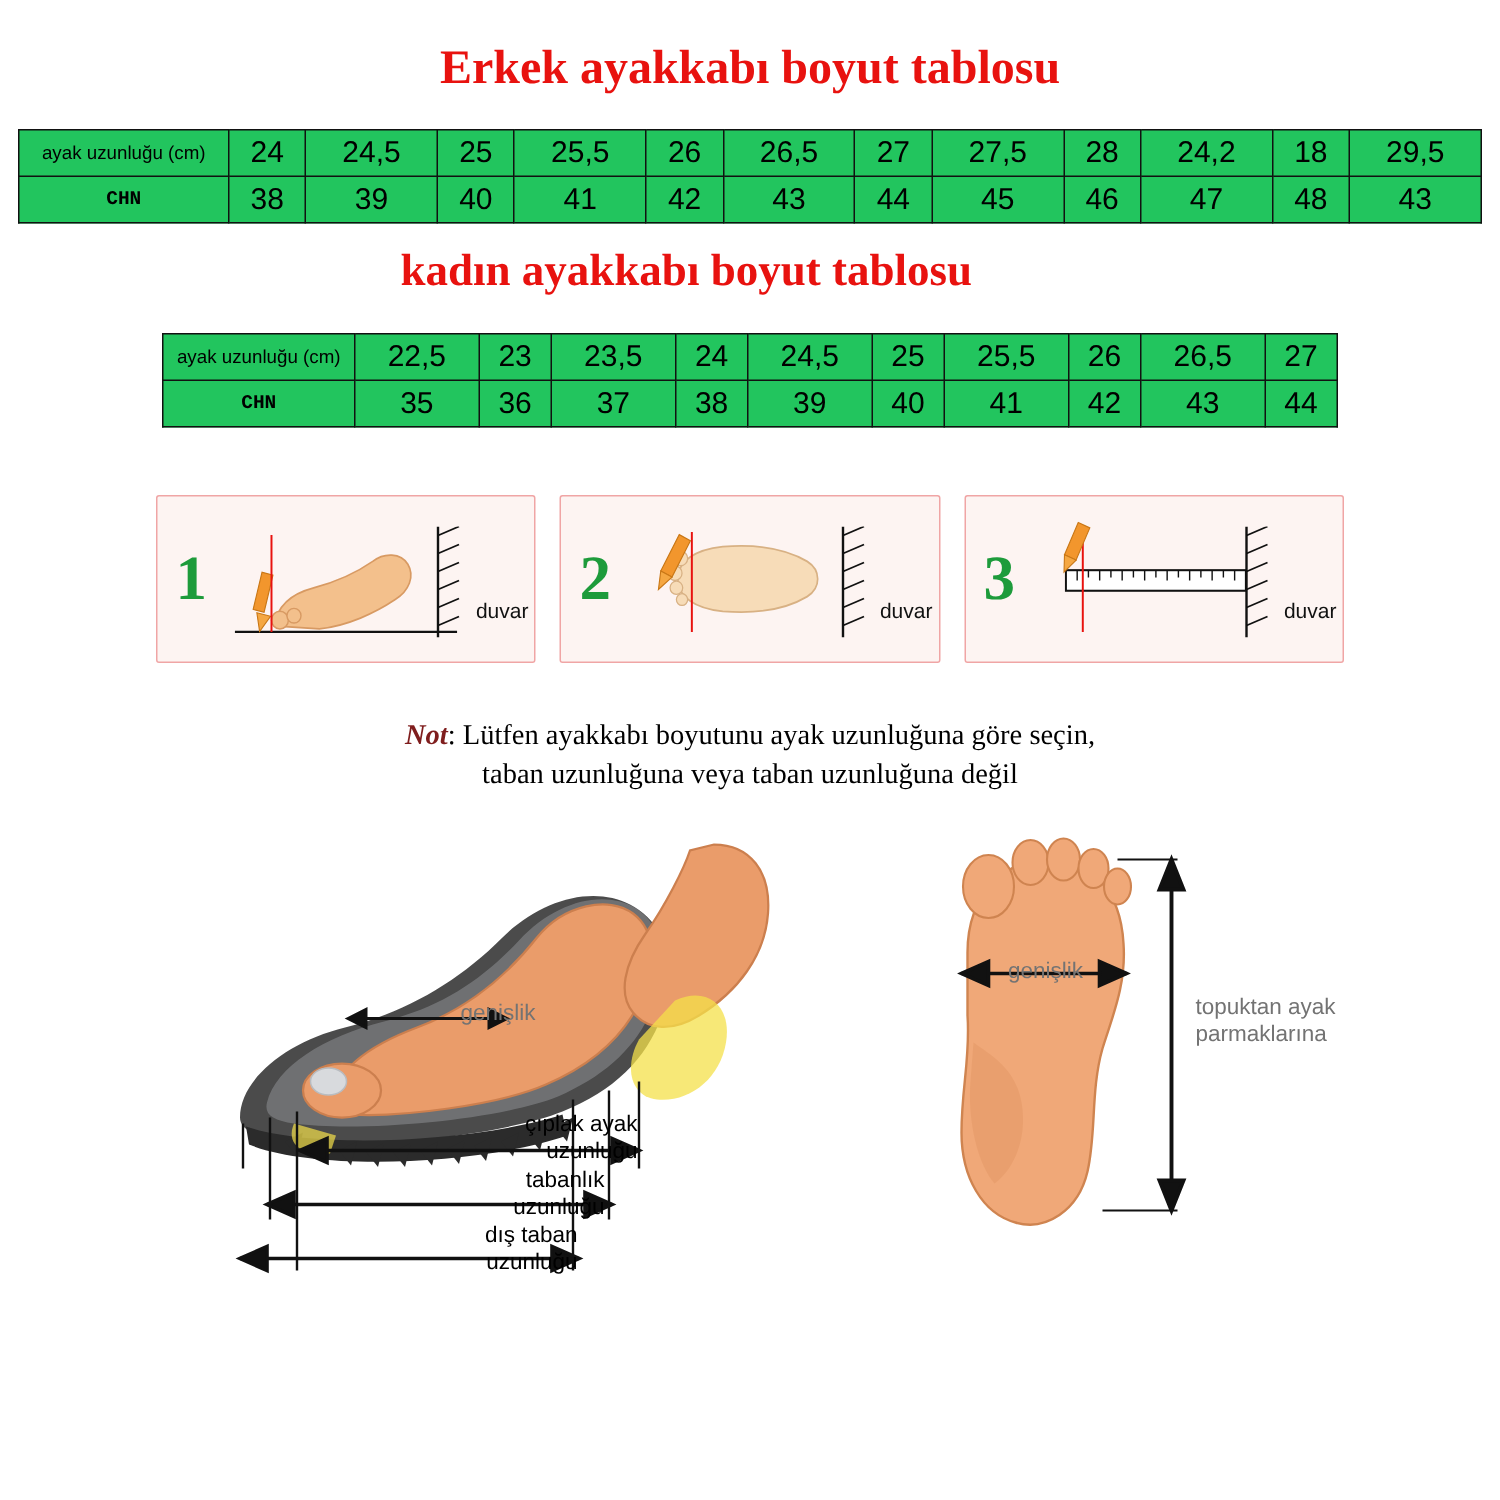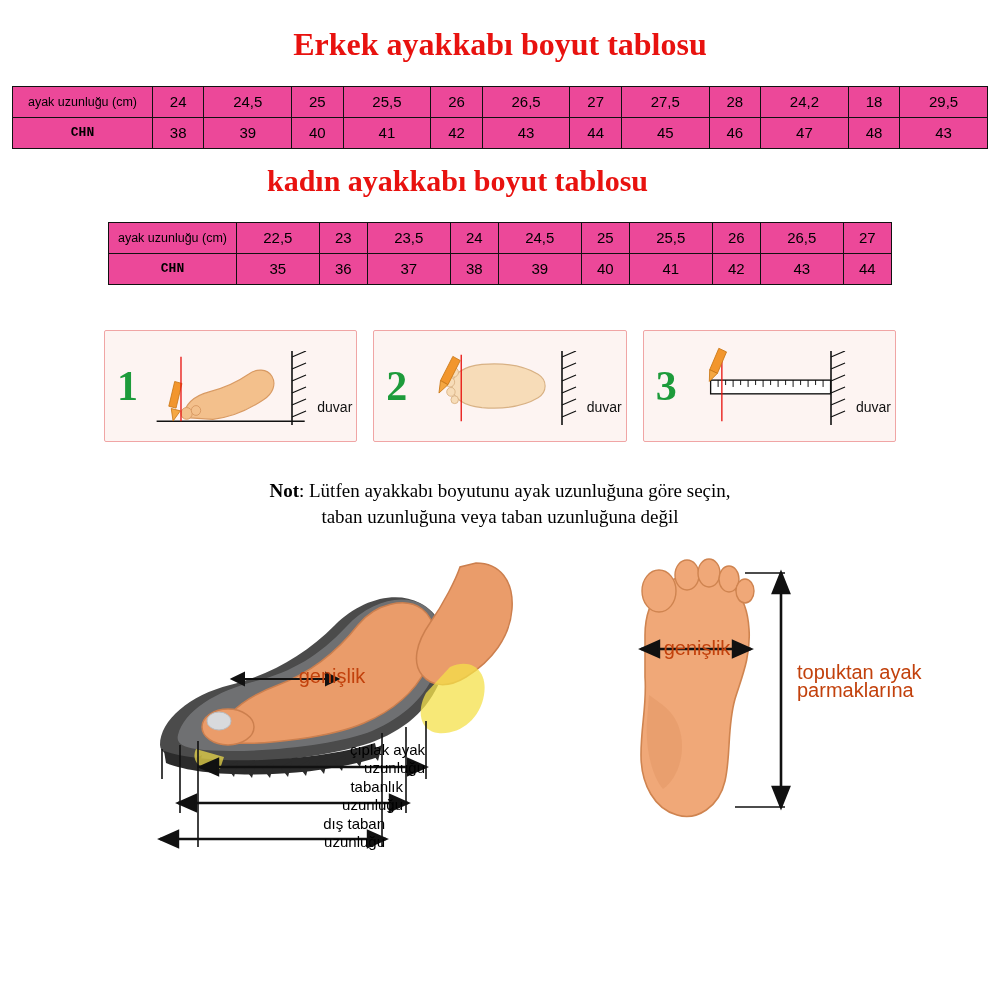--- a/index.html
+++ b/index.html
@@ -22,26 +22,26 @@
     font-family:"Liberation Serif", serif;
     letter-spacing:0px;
   }
   #title-men { position:absolute; left:0; top:26px; width:1000px; font-size:32px; }
   #title-women { position:absolute; left:0; top:164px; width:915px; font-size:30px; }
 
   
   table.size-table {
     border-collapse:collapse;
     position:absolute;
-    background:#ec4899;
+    background:#22c55e;
   }
   table.size-table td {
     border:1px solid #111;
     text-align:center;
-    font-size:15px;
+    font-size:20px;
     font-family:"Liberation Sans", sans-serif;
     padding:0;
     height:30px;
     line-height:30px;
   }
   table.size-table td.rowhead {
     font-size:12.5px;
     font-weight:normal;
     padding:0 4px;
   }
@@ -75,27 +75,27 @@
     font-size:14px; color:#111;
   }
   .hatch { position:absolute; right:46px; top:20px; width:22px; height:74px; }
   .step-art { position:absolute; left:46px; top:8px; right:46px; bottom:8px; }
 
   
   .note {
     position:absolute; left:0; top:478px; width:1000px; text-align:center;
     font-size:19px; font-family:"Liberation Serif", serif; line-height:26px;
   }
-  .note b { color:#000000; }
+  .note b { color:#7f1d1d;font-style:italic; }
 
   
   #foot-side { position:absolute; left:120px; top:545px; width:420px; height:340px; }
   #foot-bottom { position:absolute; left:585px; top:545px; width:330px; height:300px; }
 
-  .lbl { position:absolute; font-size:20px; line-height:18px; font-family:"Liberation Sans", sans-serif; color:#c2410c; }
+  .lbl { position:absolute; font-size:15px; line-height:18px; font-family:"Liberation Sans", sans-serif; color:#737373; }
   .lbl.c { text-align:center; }
   .sub { position:absolute; font-size:15px; line-height:18px; text-align:right; }
 </style>
 </head>
 <body>
 
 <div class="page">
 
   <div class="title" id="title-men">Erkek ayakkabı boyut tablosu</div>
 

